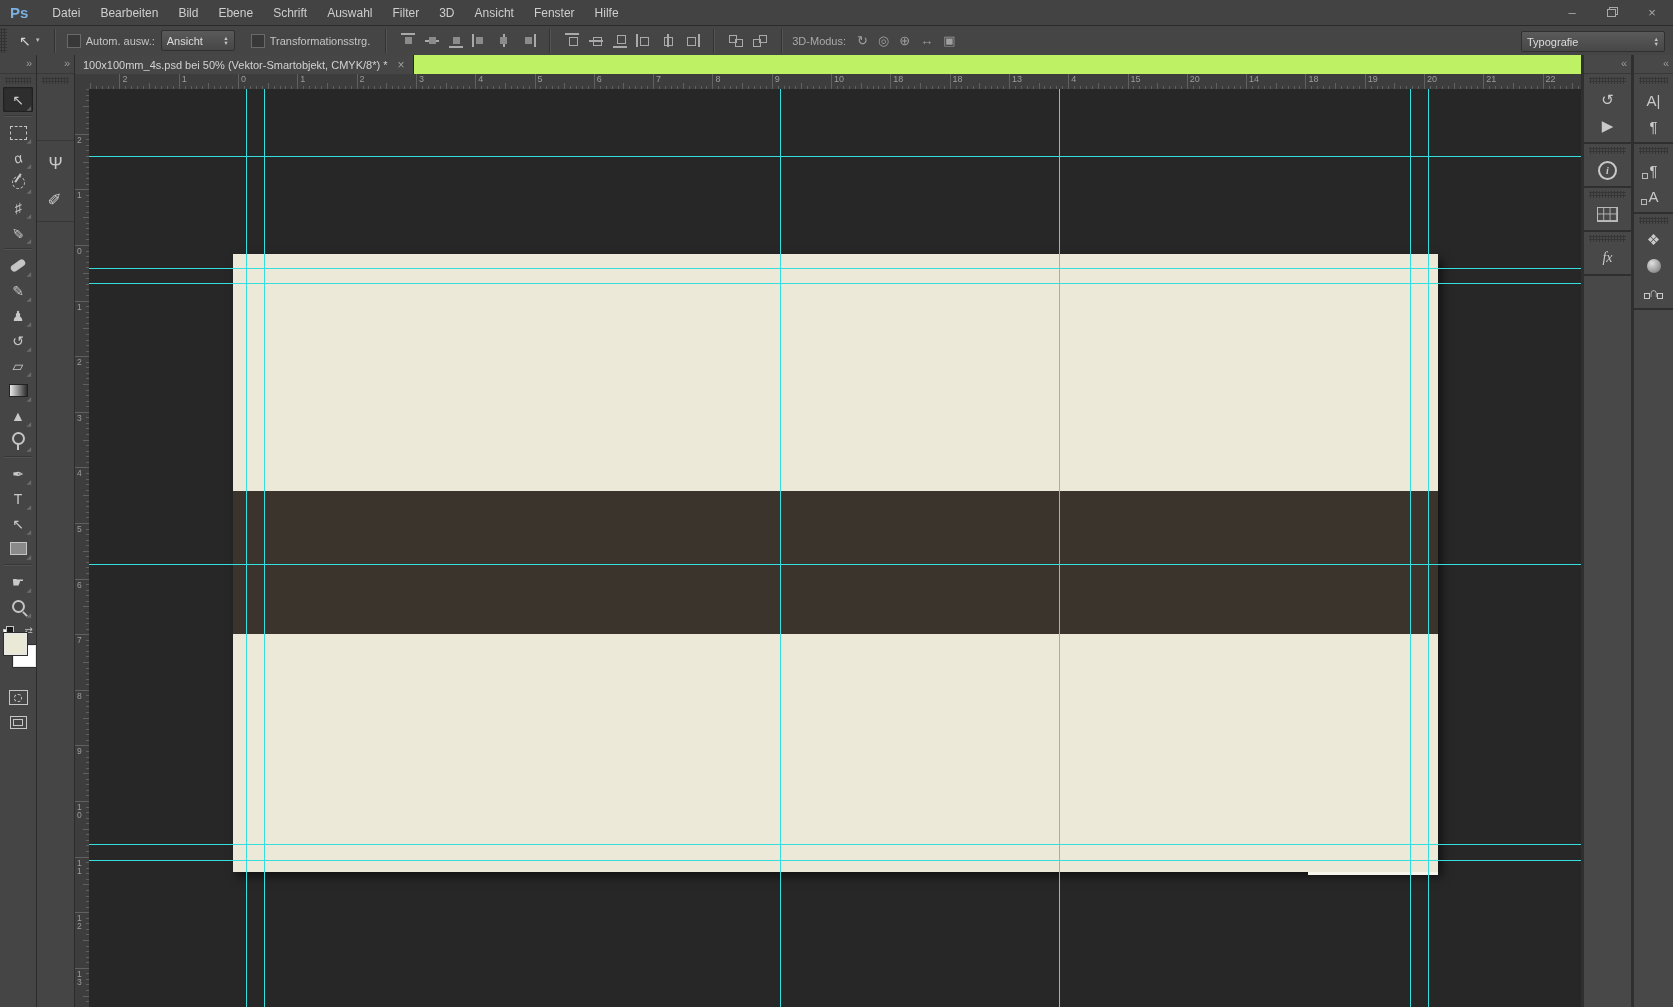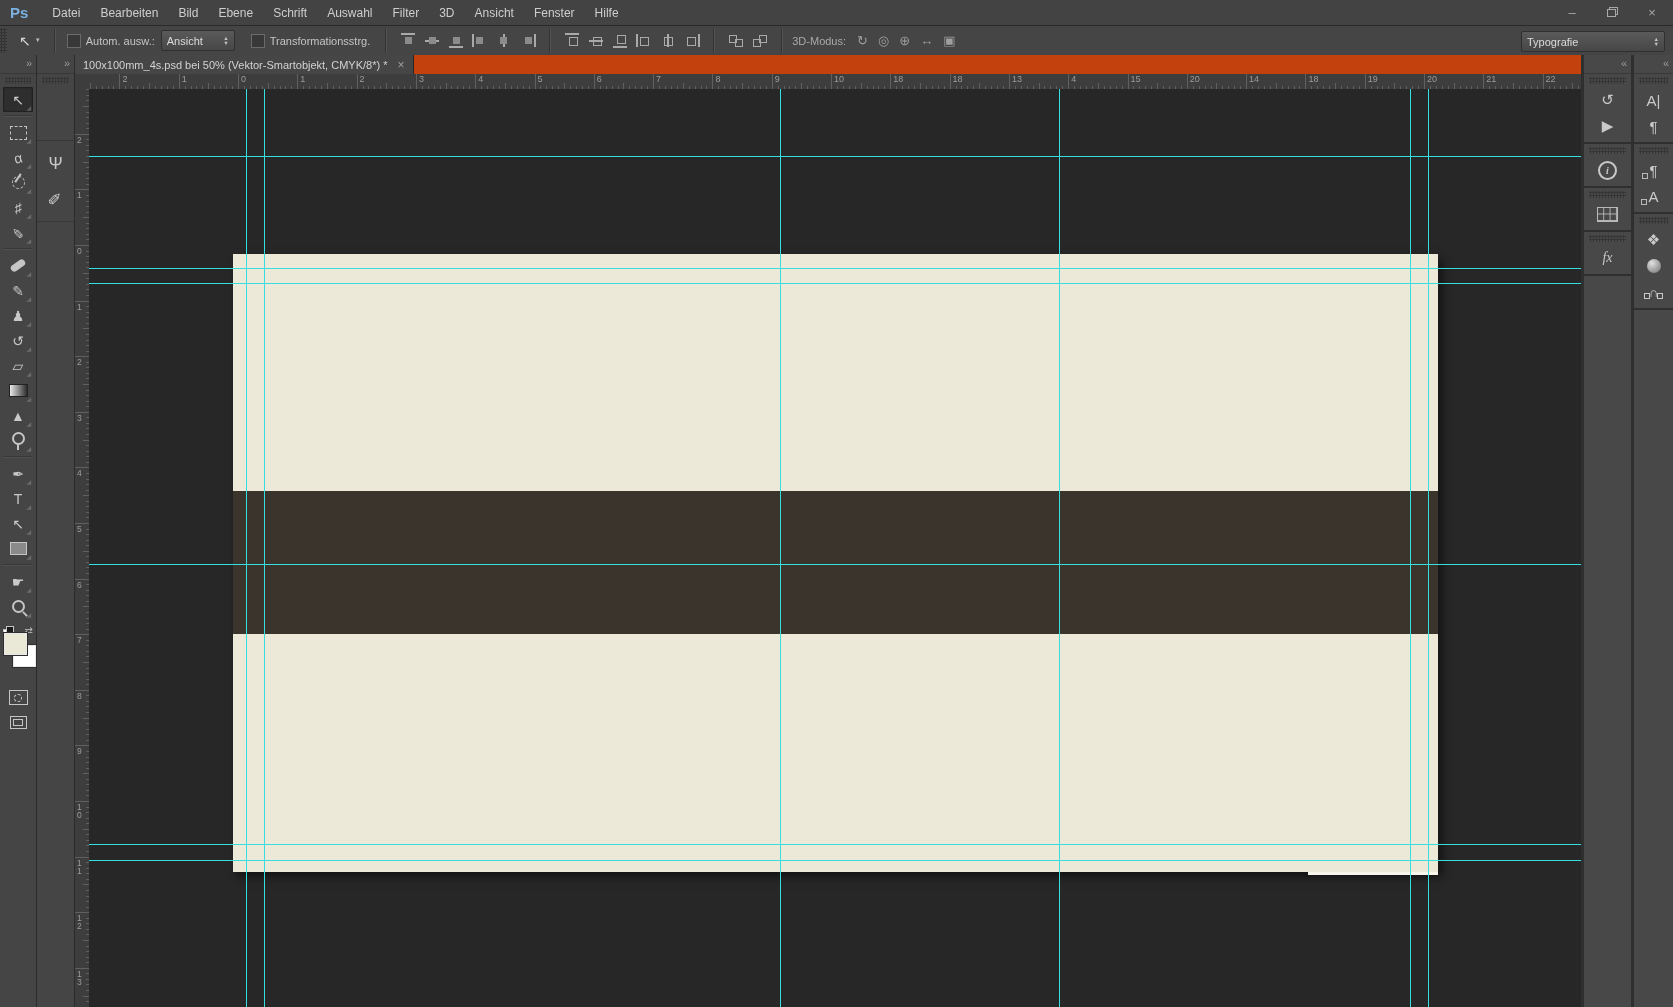--- a/index.html
+++ b/index.html
@@ -72,21 +72,21 @@
   .i-qmask{position:relative;width:17px;height:13px;border:1px solid #c5c5c5;display:flex;align-items:center;justify-content:center;}
   .i-qmask::after{content:"";width:6px;height:6px;border:1px dashed #c5c5c5;border-radius:50%;}
   .i-screen{position:relative;width:15px;height:11px;border:1px solid #c5c5c5;}
   .i-screen::after{content:"";position:absolute;left:2px;top:2px;width:8px;height:5px;border:1px solid #c5c5c5;}
   .i-minicol{position:relative;width:14px;height:12px;}
   .i-minicol::before{content:"";position:absolute;left:0;bottom:0;width:6px;height:6px;border:1px solid #c5c5c5;background:#fff;}
   .i-minicol::after{content:"";position:absolute;left:3px;bottom:3px;width:6px;height:6px;border:1px solid #c5c5c5;background:#1a1a1a;}
   #fg-swatch{position:absolute;left:4px;top:578px;width:21px;height:20px;border:1px solid #e8e8e8;box-shadow:0 0 0 1px #2e2e2e;z-index:2;}
   #bg-swatch{position:absolute;left:13px;top:590px;width:21px;height:20px;border:1px solid #e8e8e8;box-shadow:0 0 0 1px #2e2e2e;z-index:1;}
   
-  #tabstrip{position:absolute;left:75px;top:55px;width:1506px;height:19px;background:#c2410c;border-bottom:1px solid #2a2a2a;}
+  #tabstrip{position:absolute;left:75px;top:55px;width:1506px;height:19px;background:#bef264;border-bottom:1px solid #2a2a2a;}
   #doc-tab{position:absolute;left:0;top:0;height:19px;background:#464646;border-right:1px solid #262626;
            display:flex;align-items:center;padding:0 8px;font-size:11px;color:#d2d2d2;white-space:nowrap;}
   #tab-close{margin-left:10px;color:#9e9e9e;font-size:12px;}
   #ruler-corner{position:absolute;left:75px;top:74px;width:14px;height:15px;background:#3d3d3d;border-right:1px solid #2a2a2a;border-bottom:1px solid #2a2a2a;}
   #hruler{position:absolute;left:89px;top:74px;width:1492px;height:15px;background:#3d3d3d;border-bottom:1px solid #2a2a2a;overflow:hidden;}
   #vruler{position:absolute;left:75px;top:89px;width:14px;height:918px;background:#3d3d3d;border-right:1px solid #2a2a2a;overflow:hidden;}
   .tickh{position:absolute;bottom:0;width:1px;background:#606060;}
   .tickv{position:absolute;right:0;height:1px;background:#606060;}
   .rlabel{position:absolute;color:#9c9c9c;font-size:9px;line-height:9px;}
   .rlabelv{position:absolute;color:#9c9c9c;font-size:8.5px;line-height:8px;white-space:pre-line;left:2px;}

